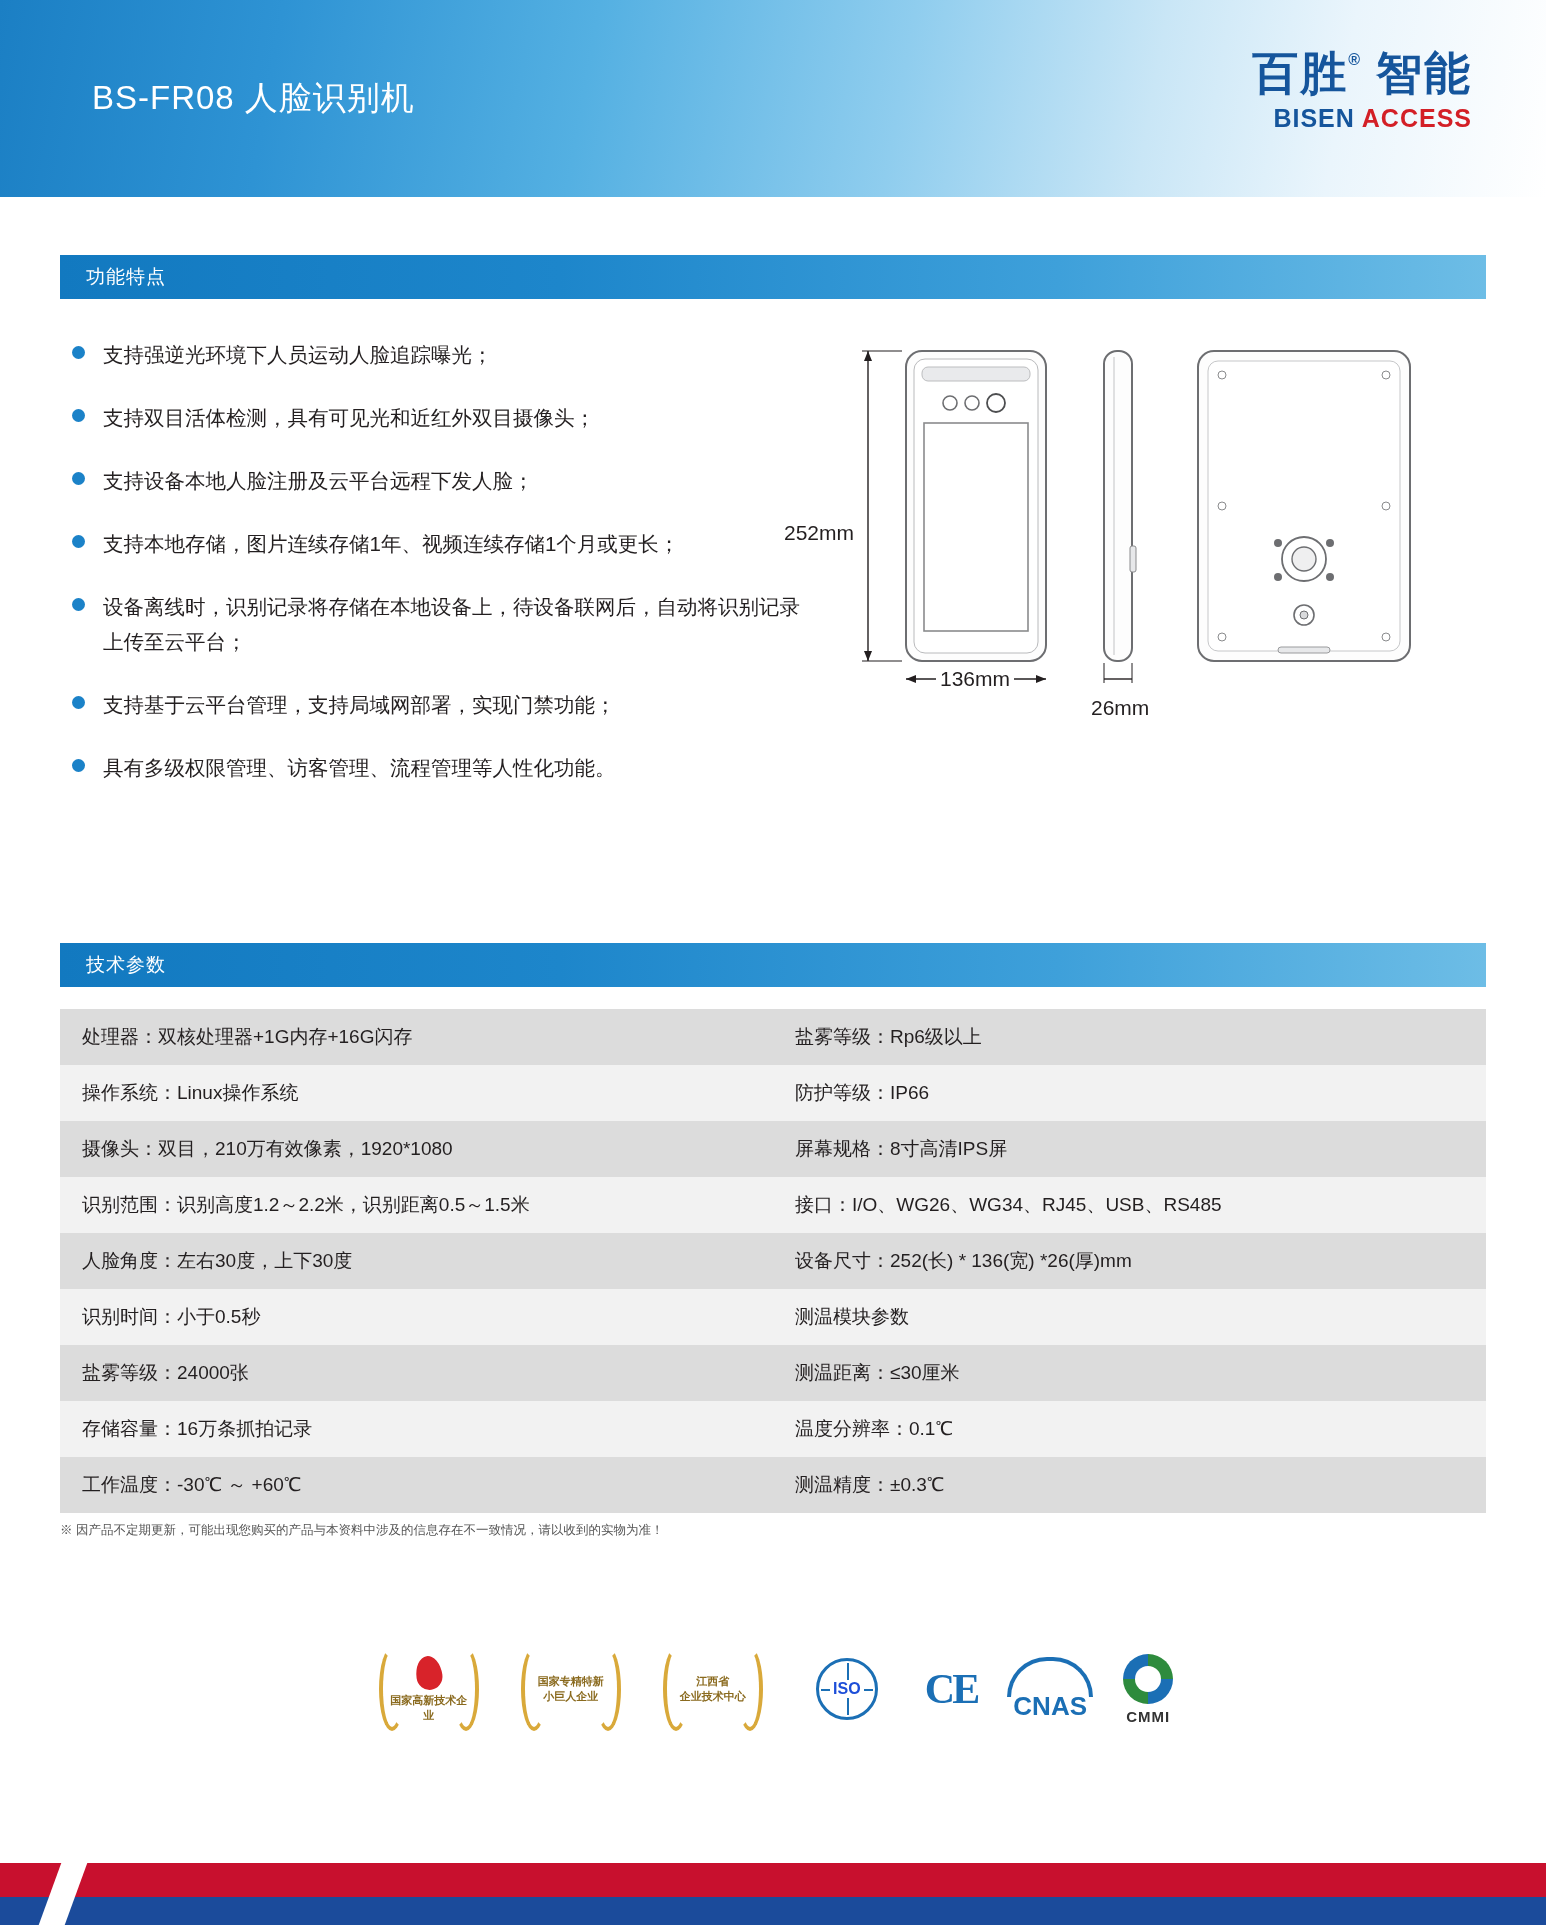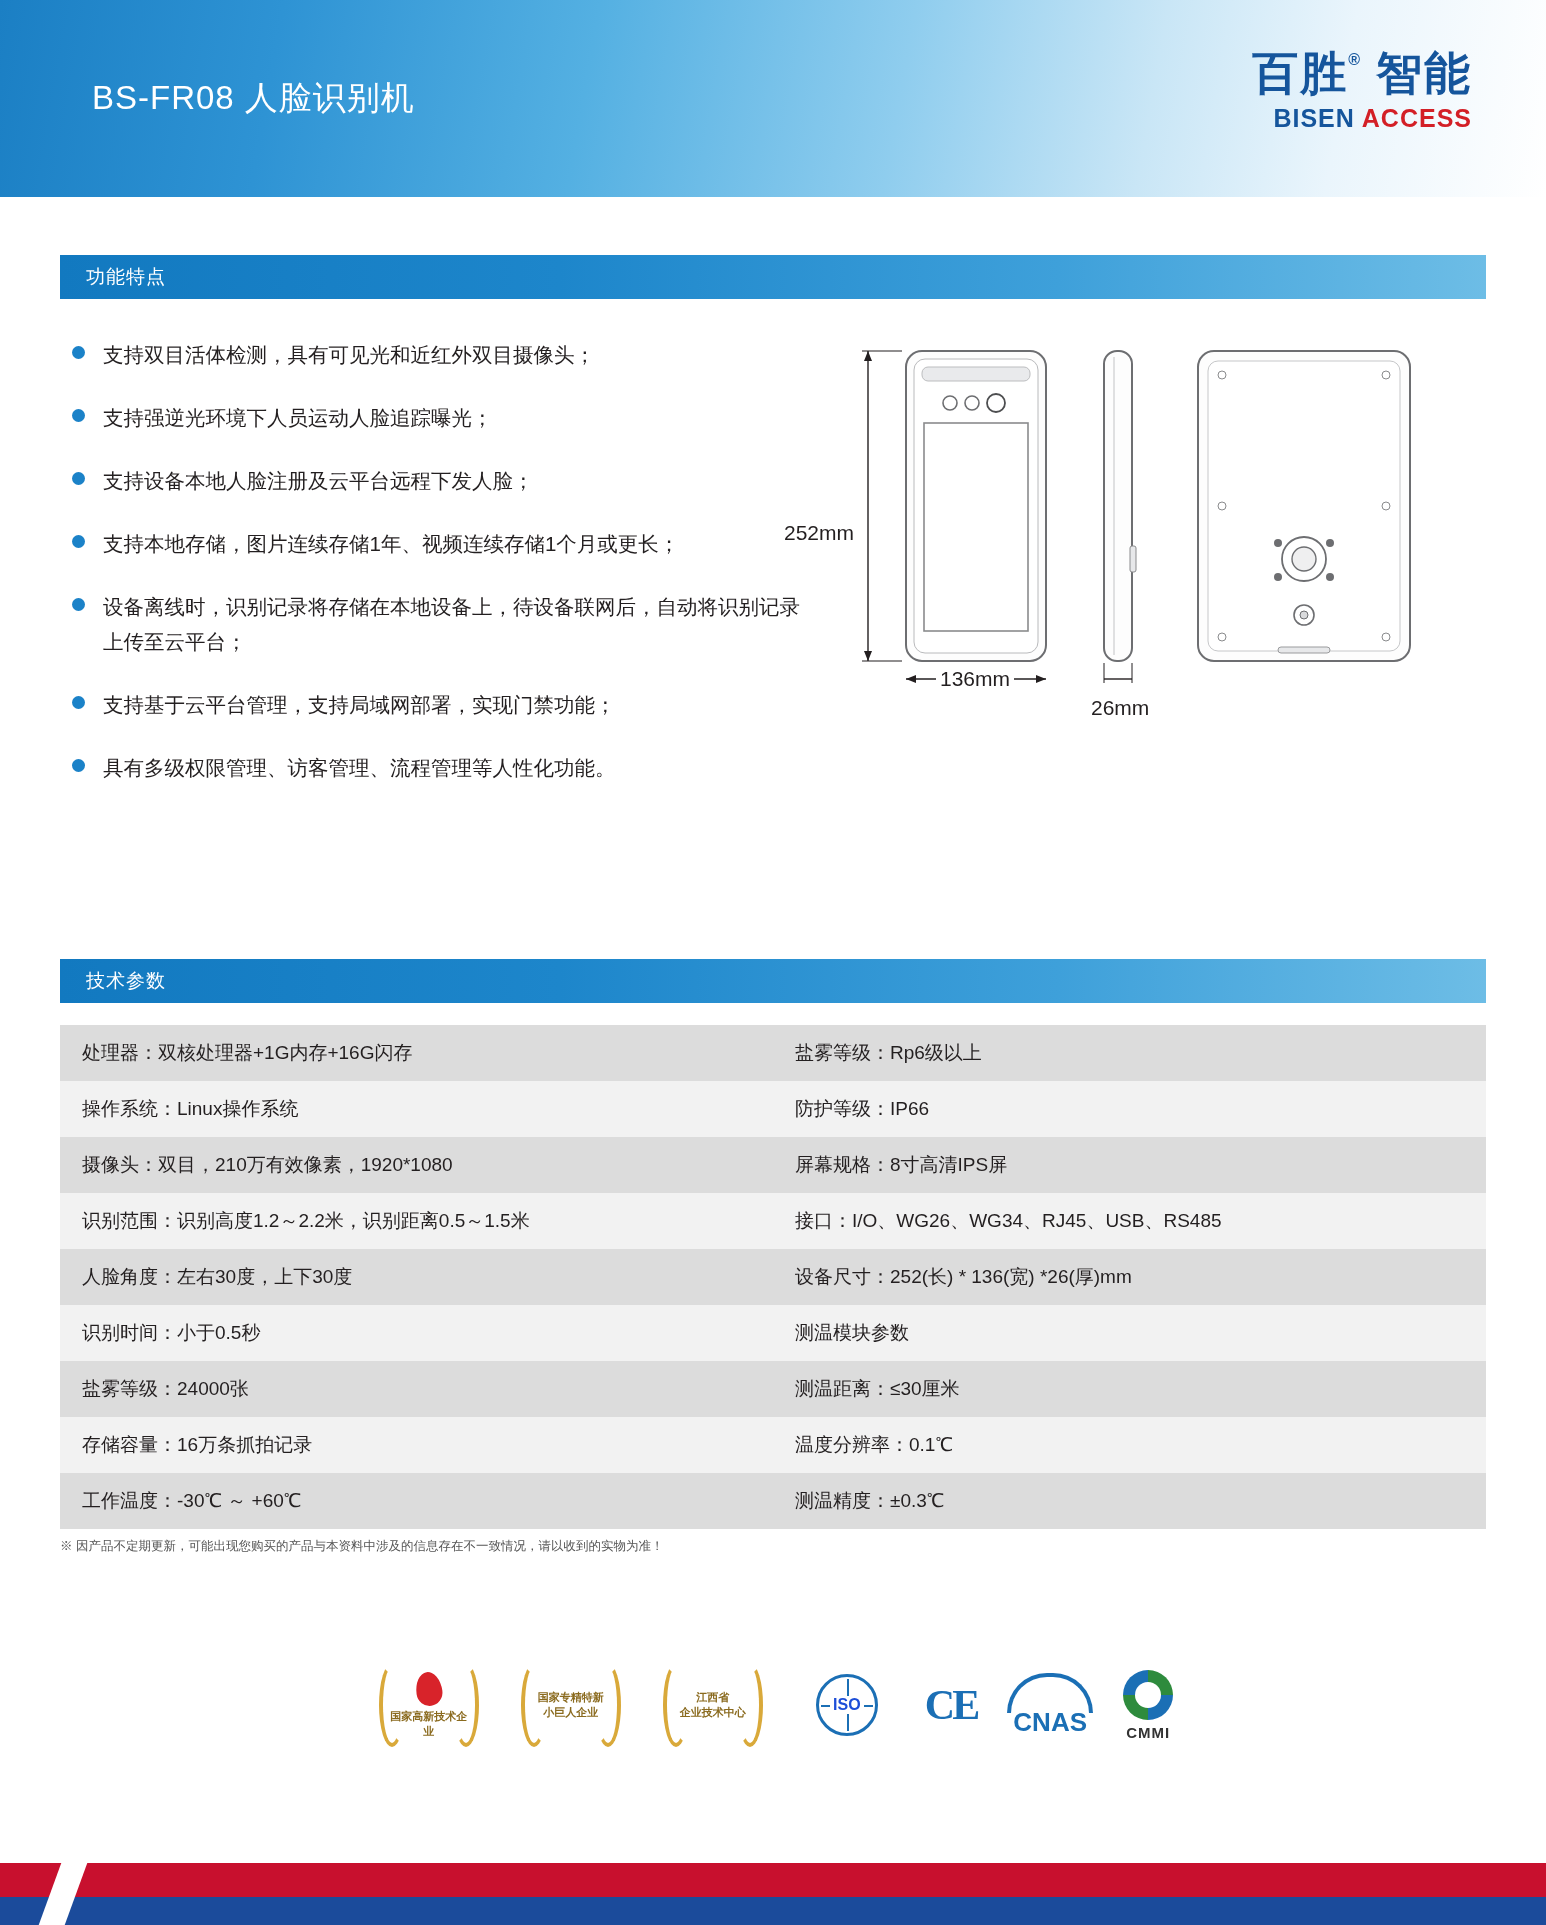--- a/index.html
+++ b/index.html
@@ -61,21 +61,21 @@
     background:linear-gradient(90deg,#1279c0 0%, #1d86cb 35%, #3ea0da 70%, #6dbde6 100%);
     height:44px;
     display:flex;
     align-items:center;
     color:#ffffff;
     font-size:19px;
     padding-left:26px;
     letter-spacing:1px;
   }
   #features-section-bar { margin-top:58px; }
-  #specs-section-bar { margin-top:16px; }
+  #specs-section-bar { margin-top:0; }
 
   
   .features-row {
     display:flex;
     margin:28px 60px 0 60px;
   }
   .features-list { width:760px; padding-left:12px; padding-top:10px; }
   .feature-item {
     display:flex;
     align-items:flex-start;
@@ -239,25 +239,25 @@
 </div>
 
 <div class="section-bar" id="features-section-bar">
   <span>功能特点</span>
 </div>
 
 <div class="features-row">
   <div class="features-list">
     <div class="feature-item">
       <span class="bullet"></span>
+      <span class="feature-text">支持强逆光环境下人员运动人脸追踪曝光；</span>
+    </div>
+    <div class="feature-item">
+      <span class="bullet"></span>
       <span class="feature-text">支持双目活体检测，具有可见光和近红外双目摄像头；</span>
-    </div>
-    <div class="feature-item">
-      <span class="bullet"></span>
-      <span class="feature-text">支持强逆光环境下人员运动人脸追踪曝光；</span>
     </div>
     <div class="feature-item">
       <span class="bullet"></span>
       <span class="feature-text">支持设备本地人脸注册及云平台远程下发人脸；</span>
     </div>
     <div class="feature-item">
       <span class="bullet"></span>
       <span class="feature-text">支持本地存储，图片连续存储1年、视频连续存储1个月或更长；</span>
     </div>
     <div class="feature-item">

